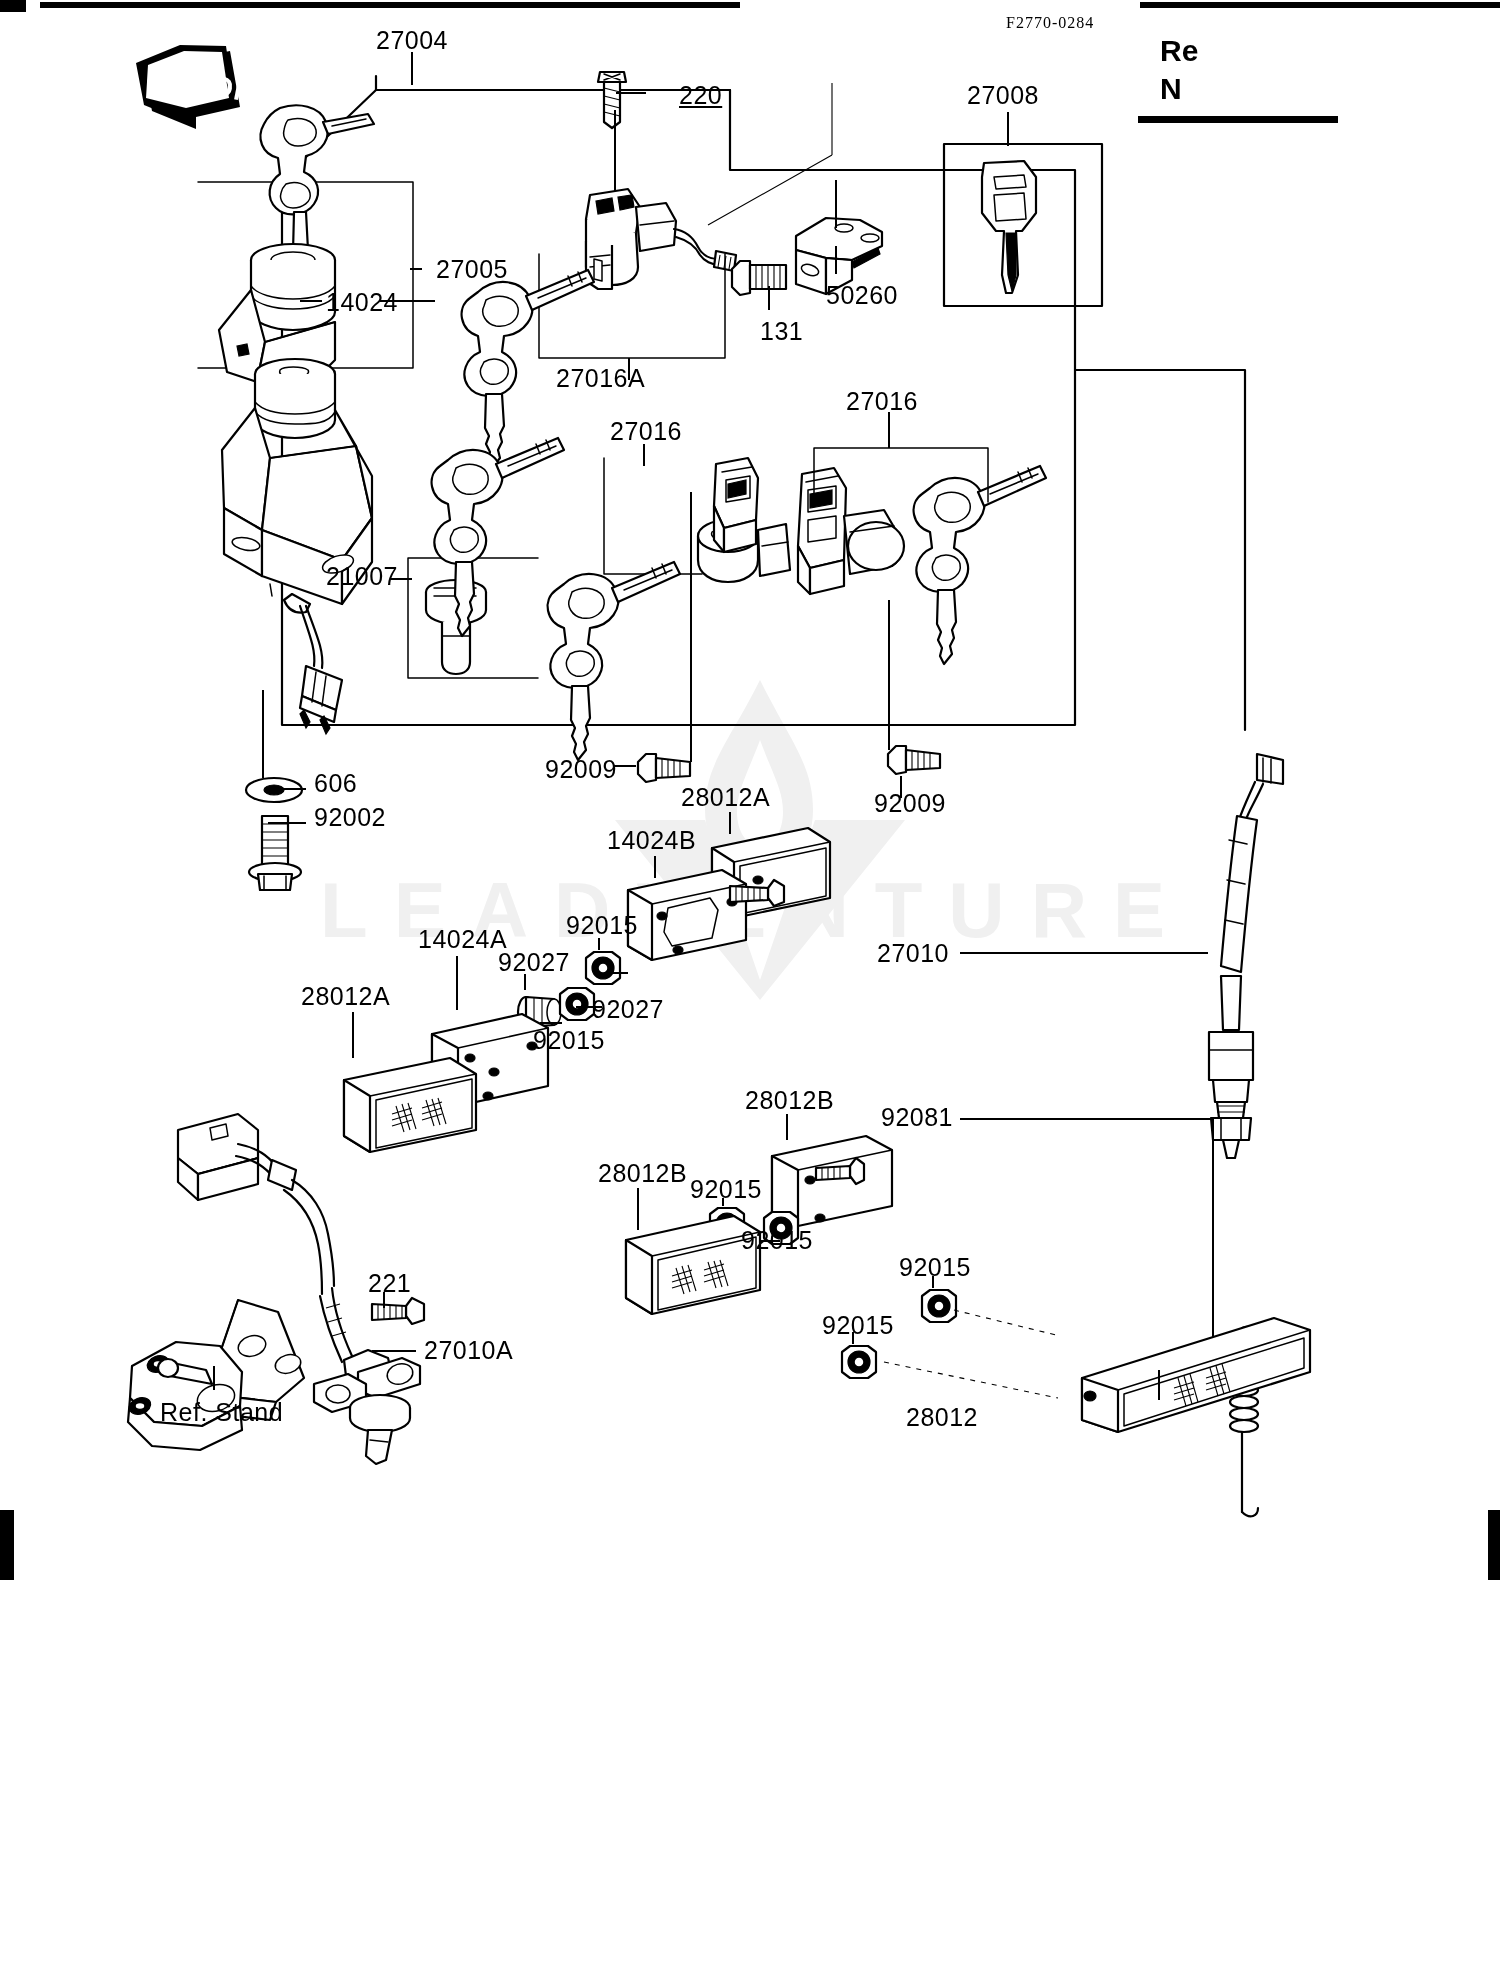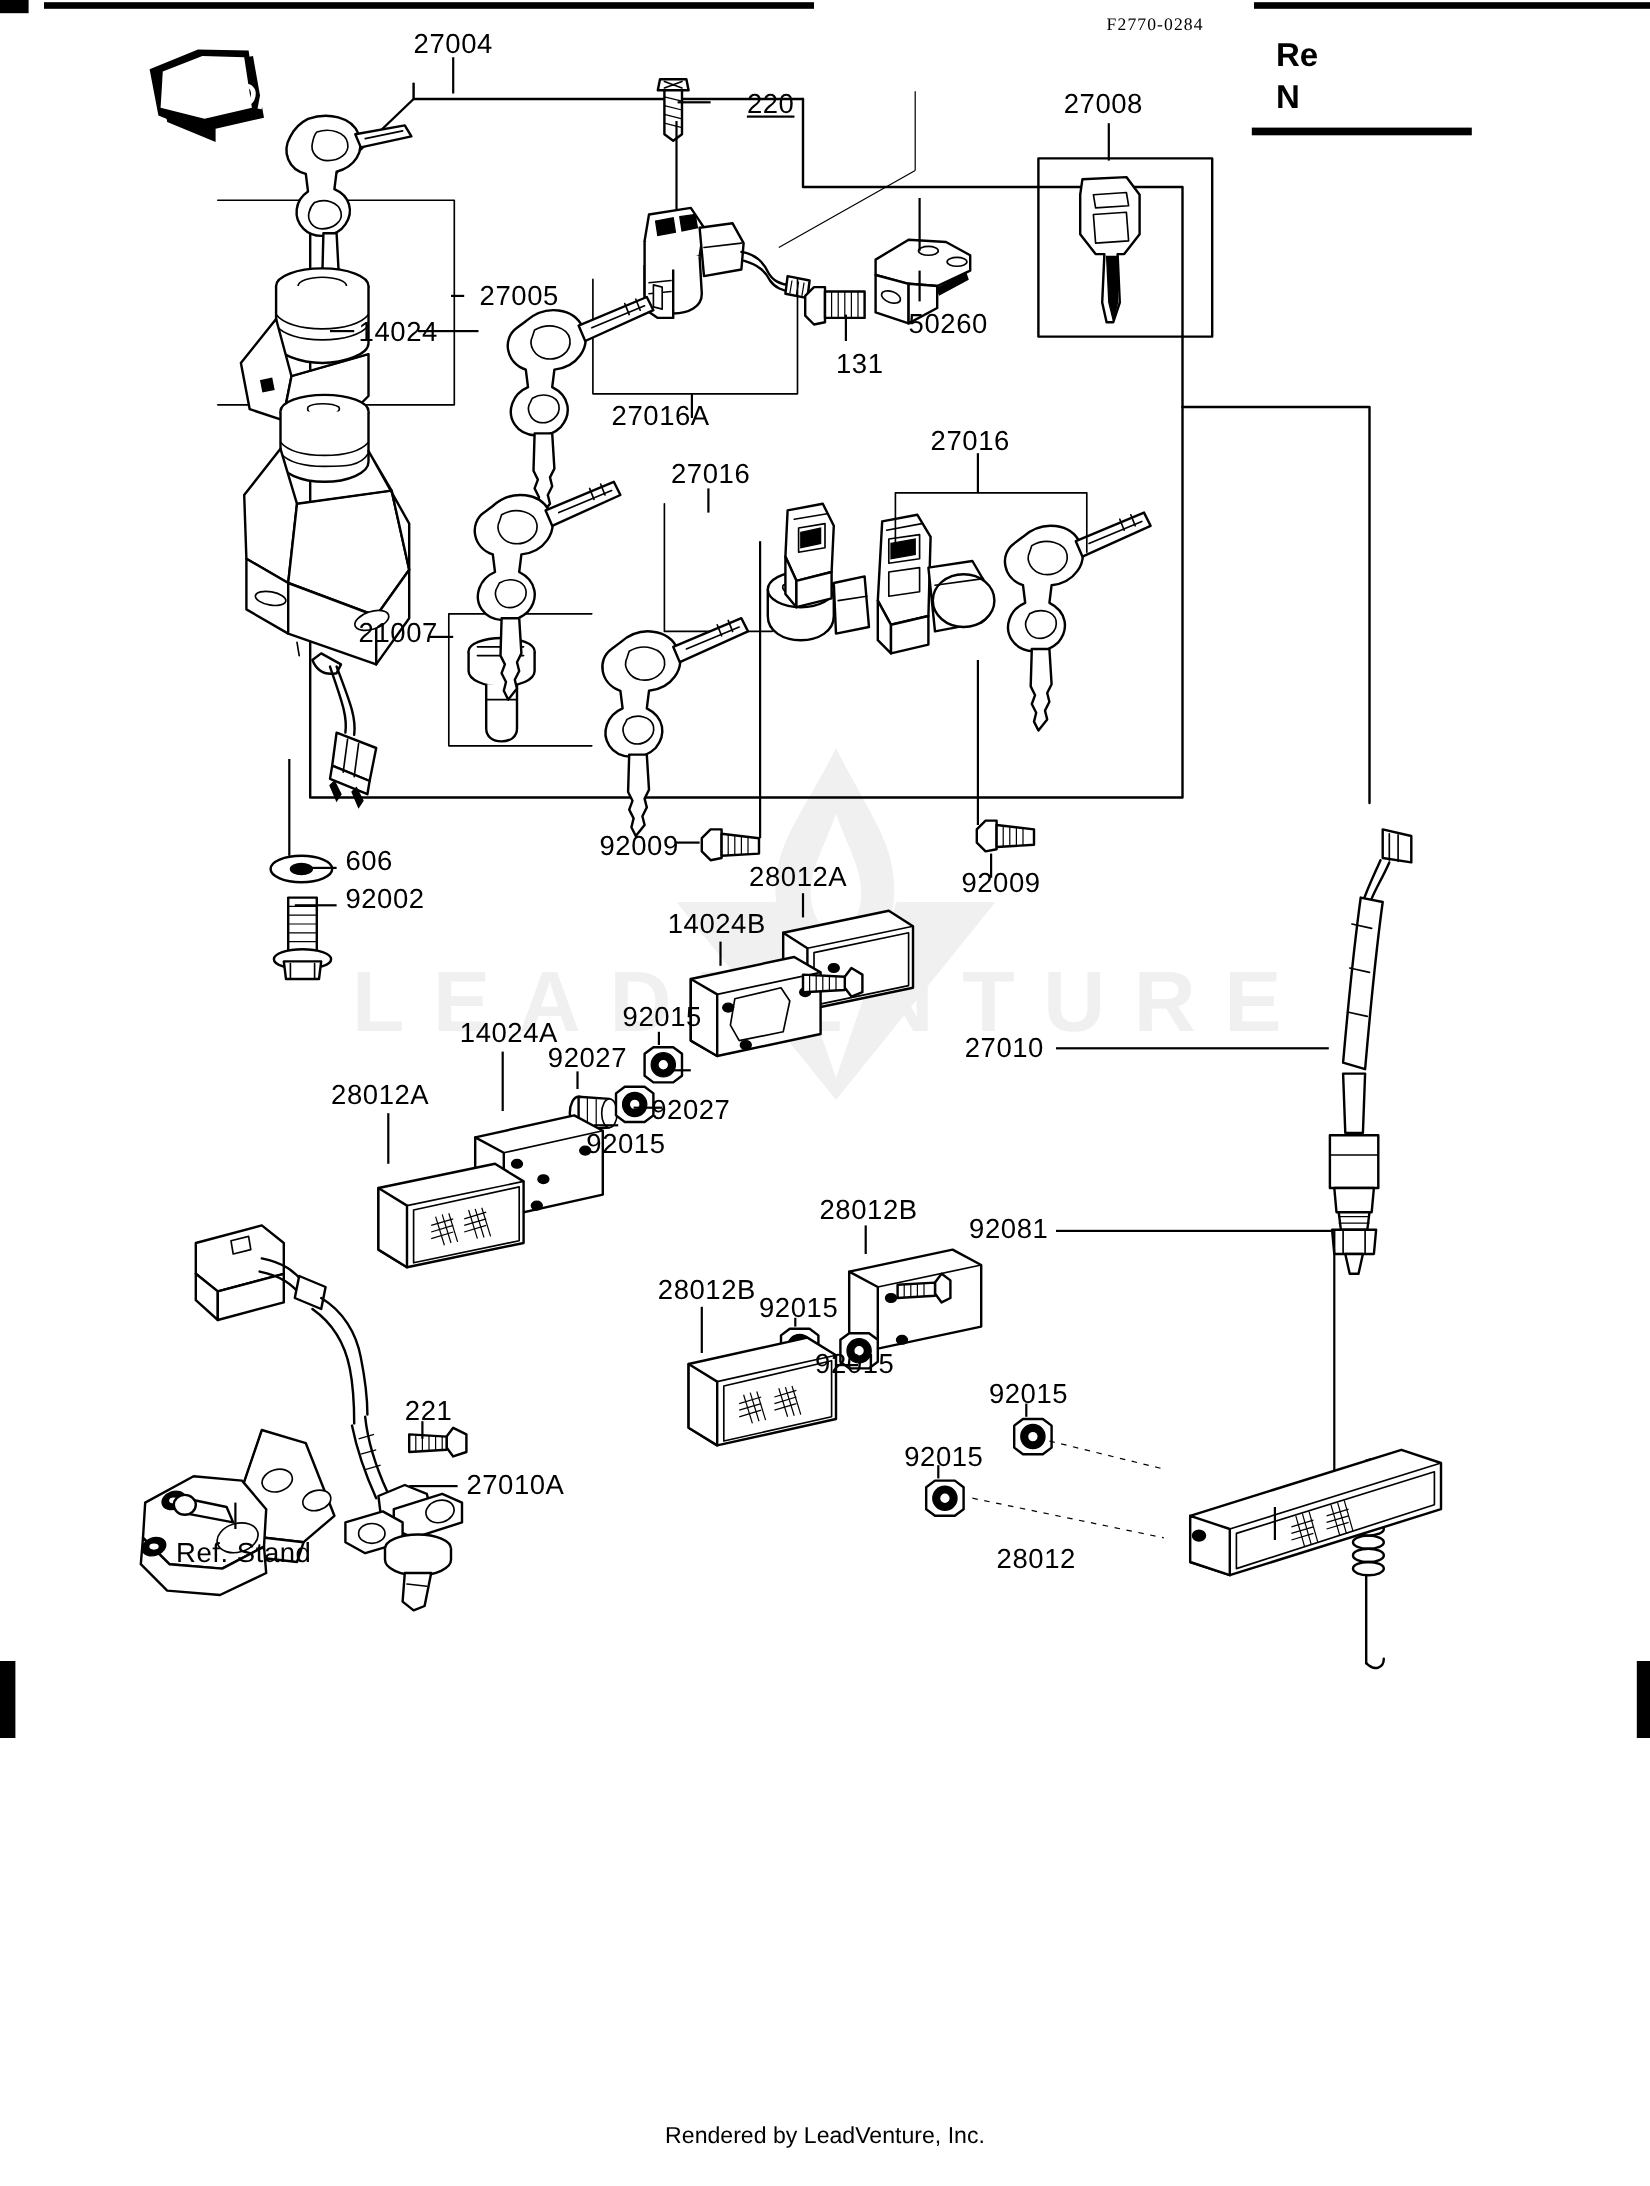--- a/index.html
+++ b/index.html
@@ -600,15 +600,14 @@
       <div class="lbl" style="left: 690px; top: 1177px;">92015</div>
       <div class="lbl" style="left: 741px; top: 1228px;">92015</div>
       <div class="lbl" style="left: 899px; top: 1255px;">92015</div>
       <div class="lbl" style="left: 368px; top: 1271px; text-align: center;">221</div>
       <div class="lbl" style="left: 822px; top: 1313px;">92015</div>
       <div class="lbl" style="left: 424px; top: 1338px;">27010A</div>
       <div class="lbl" style="left: 160px; top: 1400px;">Ref. Stand</div>
       <div class="lbl" style="left: 906px; top: 1405px;">28012</div>
     </div>
 
-  <div id="footer">Rendered by LeadVenture, Inc.</div>
 
 </div>
 
 </body></html>

